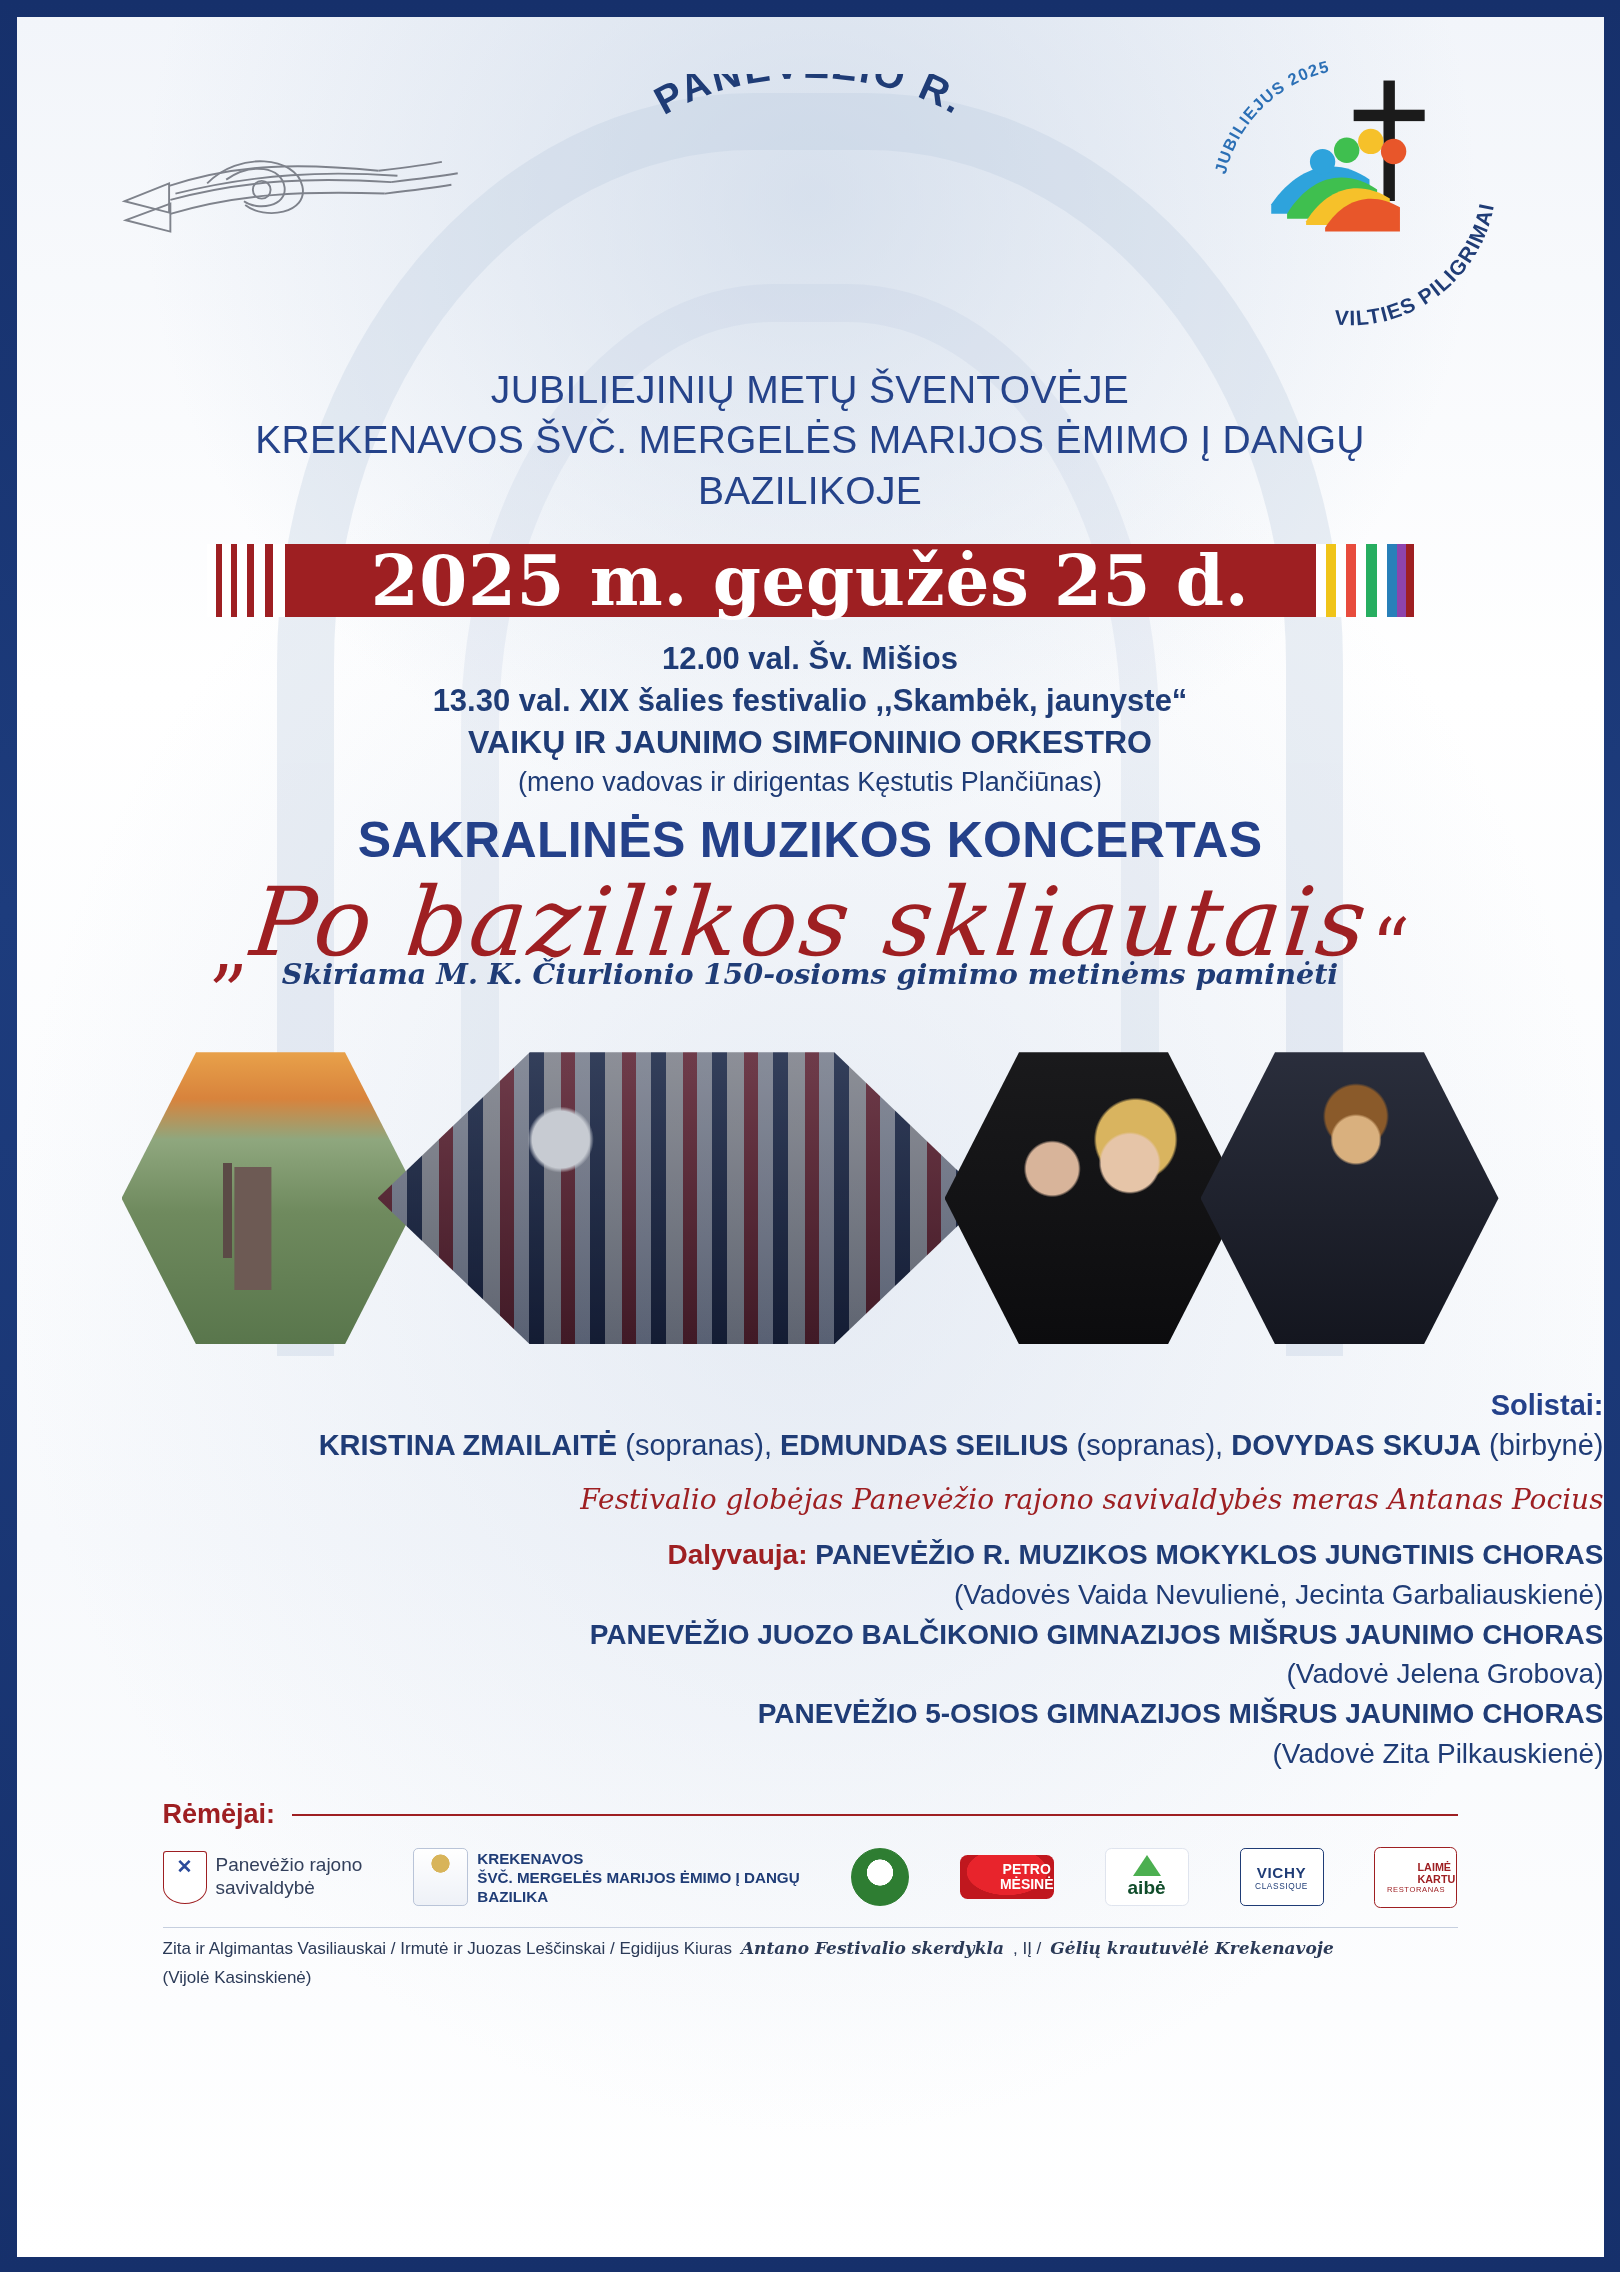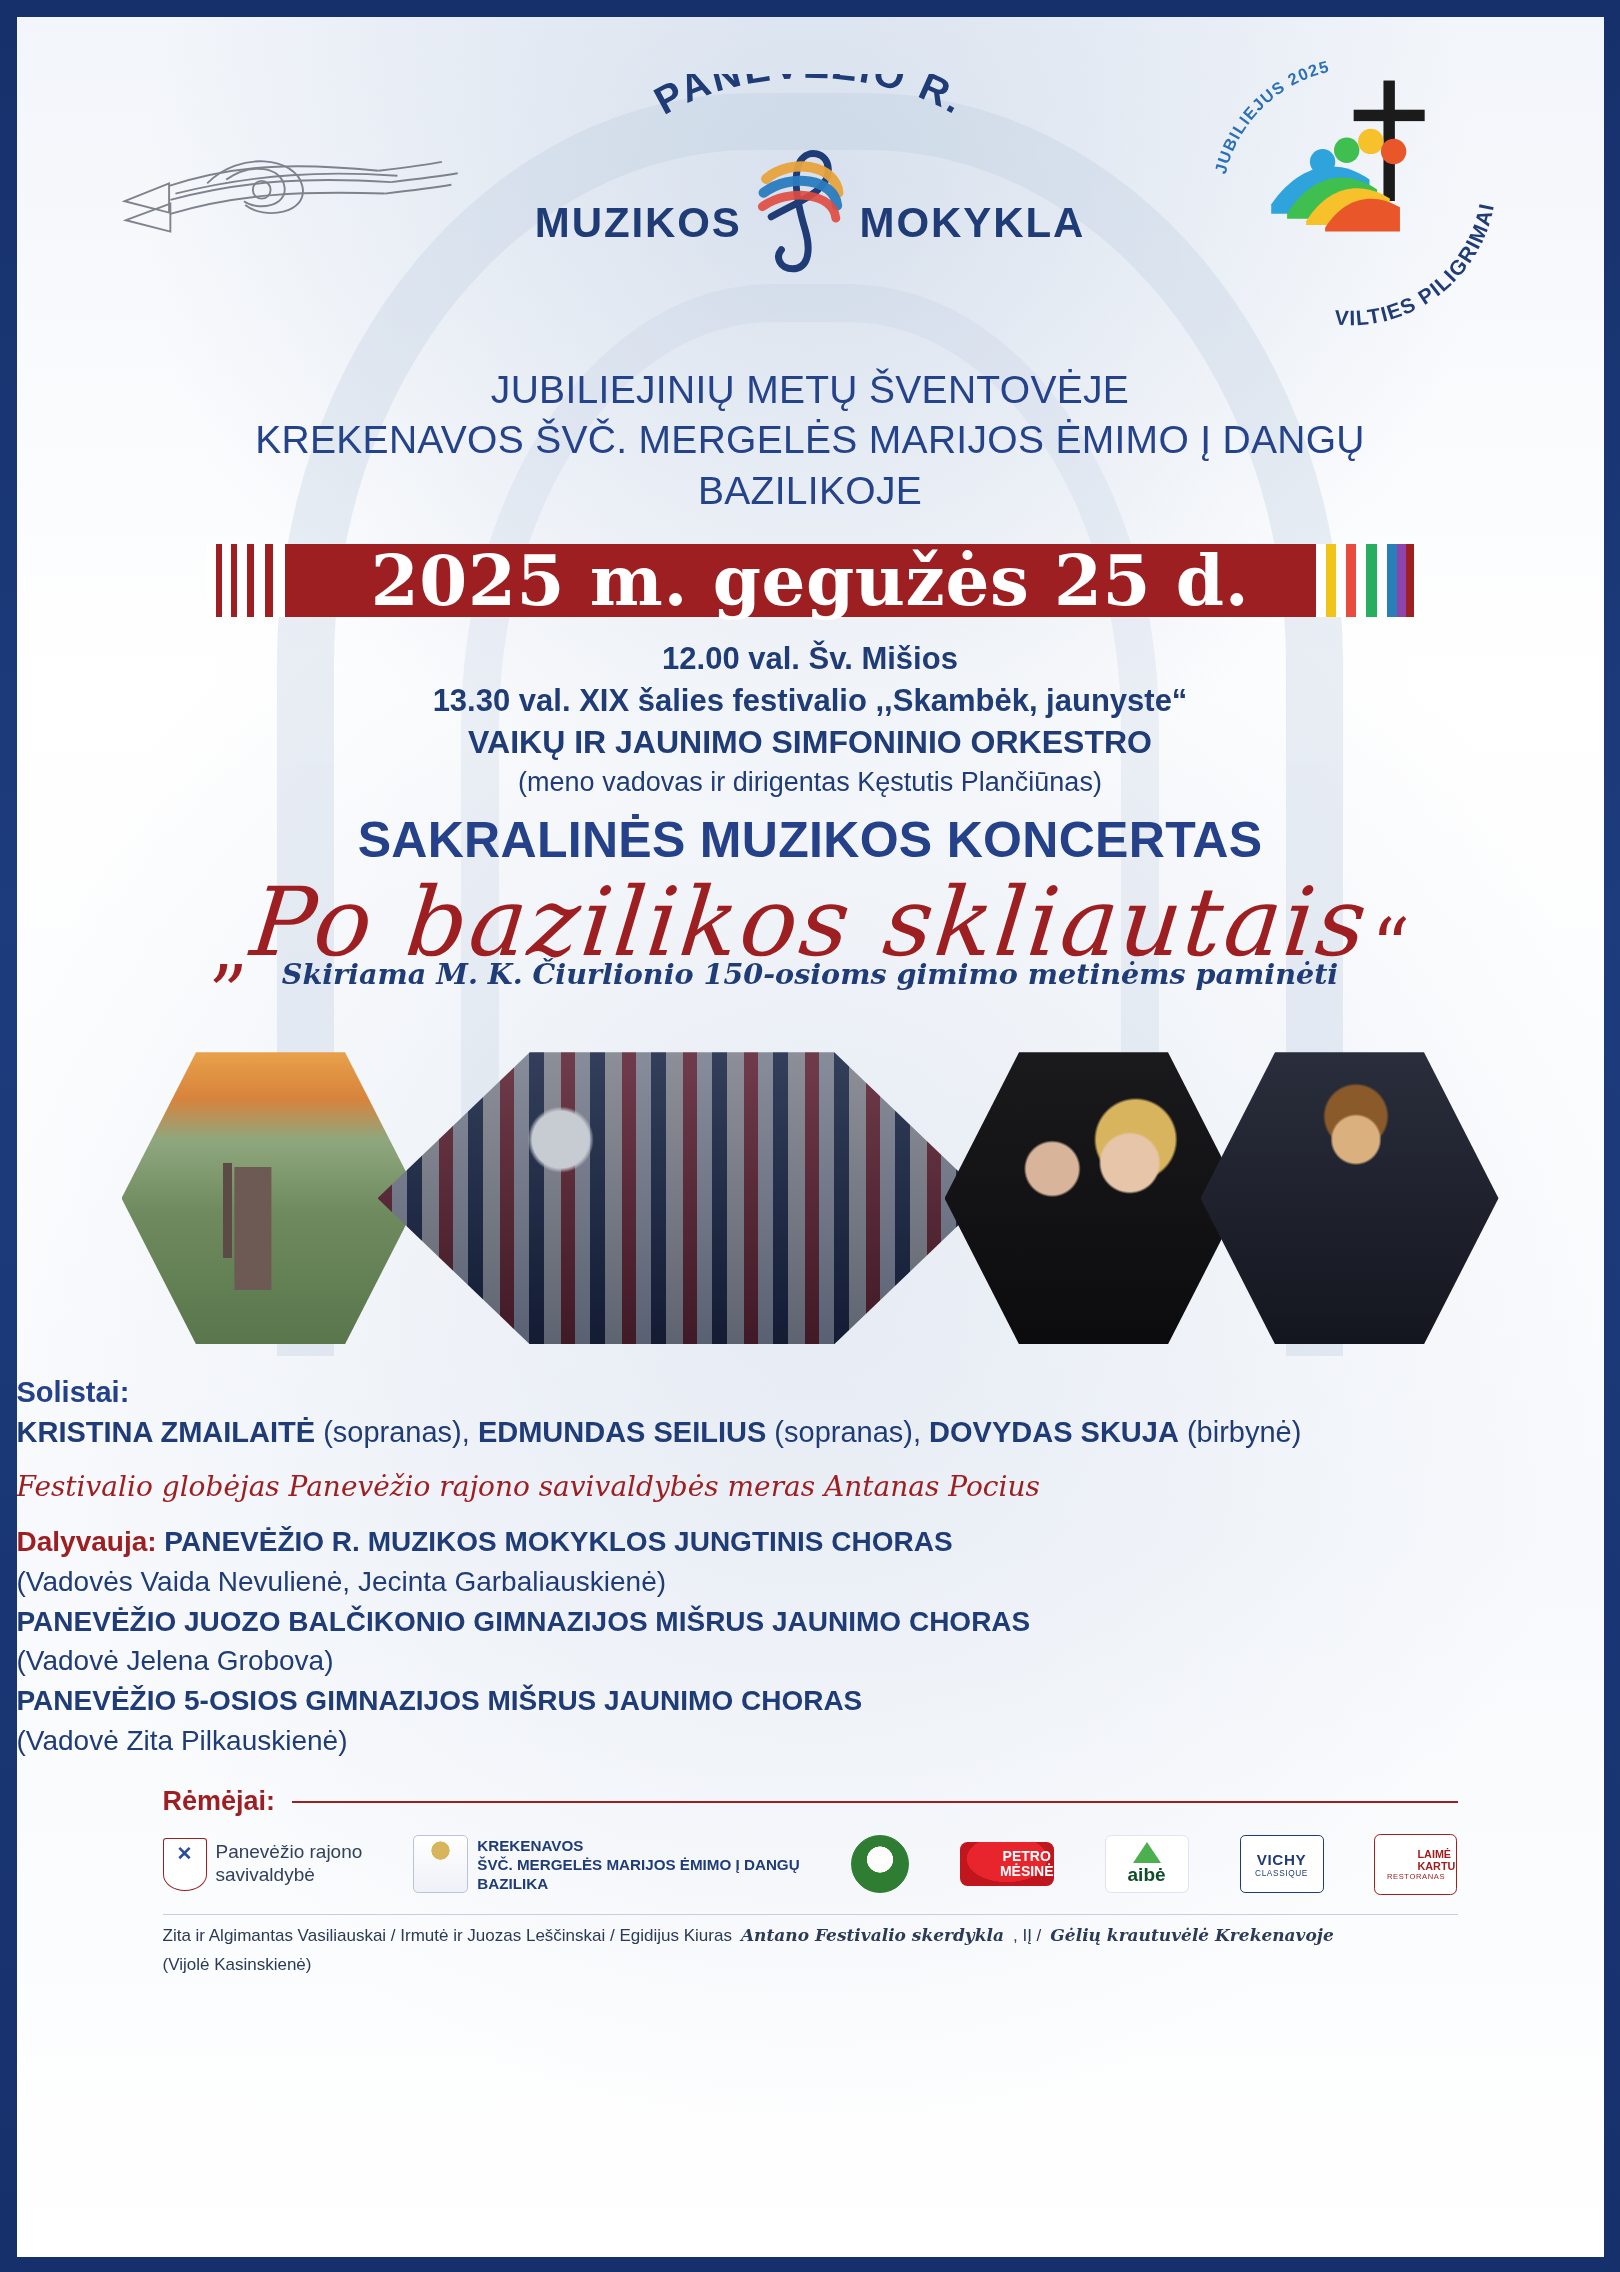--- a/index.html
+++ b/index.html
@@ -199,21 +199,21 @@
       linear-gradient(180deg,#1a1a1c,#0c0c0e);
   }
   .hex.flute  { width: 298px;
     background:
       radial-gradient(circle at 52% 30%, #d9b07e 0 9%, rgba(0,0,0,0) 10%),
       radial-gradient(circle at 52% 22%, #8a5a2a 0 11%, rgba(0,0,0,0) 12%),
       linear-gradient(180deg,#2a2e3c,#14161f);
   }
 
   
-  .perf { margin-top: 29px; text-align:left; color:#1f3c76; }
+  .perf { margin-top: 42px; text-align:right; color:#1f3c76; }
   .solistai-label { font-size:29px; font-weight:700; color:#24418a; }
   .solistai-line { font-size:29px; margin-top:6.3px; }
   .solistai-line b { font-weight:700; }
   .patron {
     font-family:"DejaVu Serif", serif;
     font-style:italic;
     font-size: 28px;
     color:#9e1f22;
     margin-top: 21.6px;
   }
@@ -333,30 +333,20 @@
         <div class="school-logo">
           <svg class="arc-svg" width="571" height="108" viewBox="0 0 900 170">
             <defs>
                 <path id="arcp" d="M130,165 A 330,210 0 0 1 770,165"></path>
               </defs>
             <text font-family="Liberation Sans, sans-serif" font-size="62" font-weight="bold" fill="#1f3c76" letter-spacing="4">
               <textPath href="#arcp" startOffset="50%" text-anchor="middle">PANEVĖŽIO R.</textPath>
             </text>
           </svg>
 
-          <div class="logo-line2">
-            <span class="logo-word">MUZIKOS</span>
-            <svg width="95" height="127" viewBox="0 0 150 200" style="margin-top:-25.4px">
-              <path d="M28 110 C 70 86, 120 70, 118 34 C 117 8, 86 2, 74 22 C 60 46, 70 92, 82 132 C 92 168, 84 192, 62 192 C 42 192, 34 174, 44 162" fill="none" stroke="#1f3c76" stroke-width="11" stroke-linecap="round"></path>
-              <path d="M20 50 C 60 16, 130 28, 134 72" fill="none" stroke="#e8a33d" stroke-width="16" stroke-linecap="round" opacity=".95"></path>
-              <path d="M16 72 C 58 40, 128 50, 132 92" fill="none" stroke="#2b7bbf" stroke-width="16" stroke-linecap="round" opacity=".95"></path>
-              <path d="M14 94 C 56 64, 126 72, 130 112" fill="none" stroke="#e04a3f" stroke-width="14" stroke-linecap="round" opacity=".9"></path>
-            </svg>
-            <span class="logo-word">MOKYKLA</span>
-          </div>
         </div>
 
         <svg class="jubilee" viewBox="0 0 470 430">
           <defs>
             <path id="jarcTop" d="M18,250 A 215,215 0 0 1 250,22"></path>
             <path id="jarcBot" d="M150,415 A 230,230 0 0 0 450,190"></path>
           </defs>
           <text class="jub-arc" font-family="Liberation Sans, sans-serif">
             <textPath href="#jarcTop" startOffset="50%" text-anchor="middle">JUBILIEJUS 2025</textPath>
           </text>

